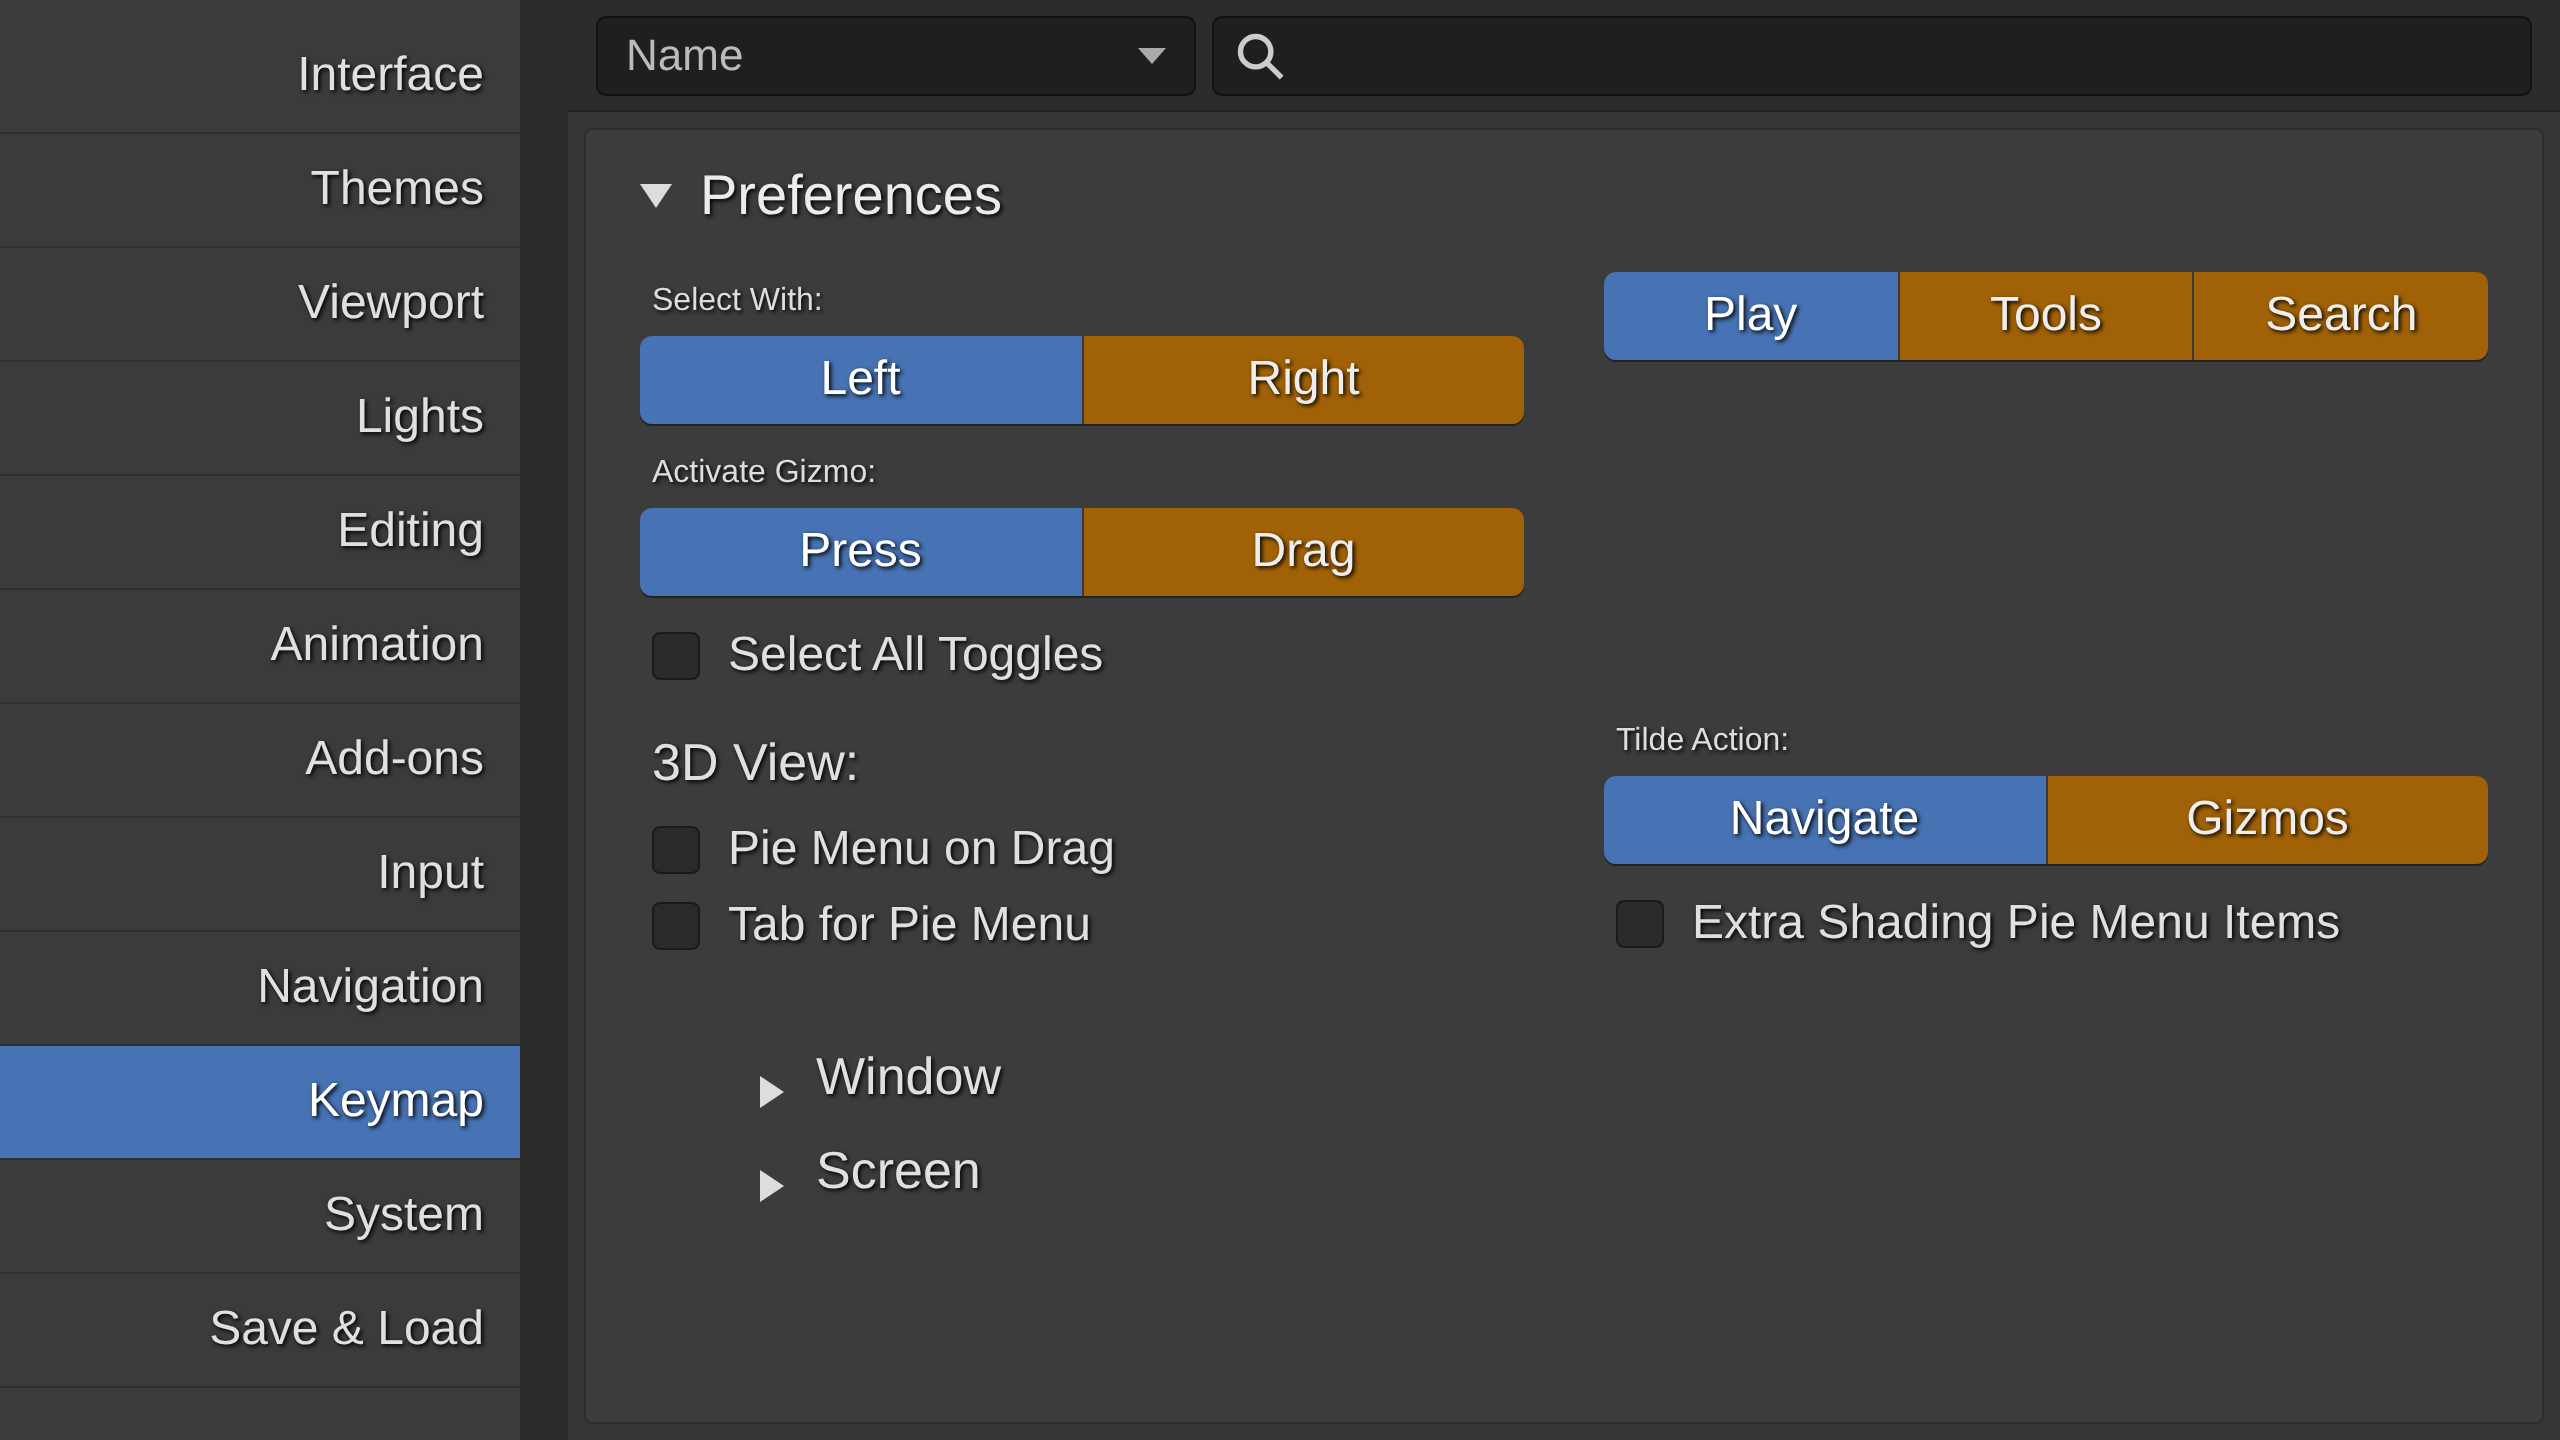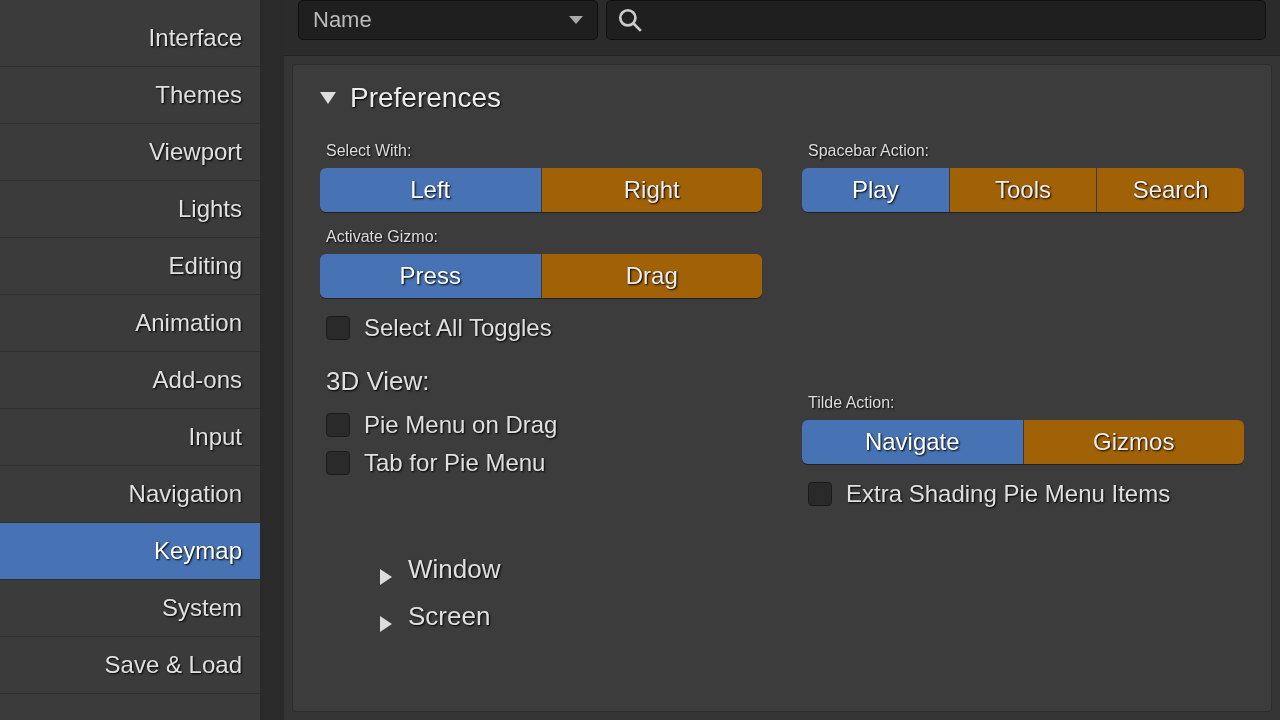--- a/index.html
+++ b/index.html
@@ -6,21 +6,21 @@
   html, body { width: 1280px; height: 720px; overflow: hidden; background: #2a2a2a; color: #d4d4d4; }
   .root { display: flex; width: 100%; height: 100%; gap: 24px; }
   
   
   .sidebar { width: 260px; background: #3b3b3b; display: flex; flex-direction: column; padding-top: 10px; }
   .side-item { padding: 14px 18px 14px 0; text-align: right; font-size: 24px; color: #e0e0e0; border-bottom: 1px solid #303030; cursor: pointer; text-shadow: 1px 1px 2px #000; }
   .side-item.active { background: #4772b3; color: #fff; }
   
   
   .main { flex: 1; background: #353535; display: flex; flex-direction: column; }
-  .topbar { display: flex; align-items: flex-start; gap: 8px; padding: 0 14px; height: 56px; background: #2b2b2b; border-bottom: 1px solid #222; }
+  .topbar { display: flex; align-items: center; gap: 8px; padding: 0 14px; height: 56px; background: #2b2b2b; border-bottom: 1px solid #222; }
   .dropdown { flex: 0 0 300px; height: 40px; background: #1f1f1f; border: 1px solid #111; border-radius: 5px; display: flex; align-items: center; justify-content: space-between; padding: 0 14px; color: #bbb; font-size: 22px; cursor: pointer; }
   .chevron-down { width: 0; height: 0; border-left: 7px solid transparent; border-right: 7px solid transparent; border-top: 8px solid #aaa; }
   .searchbox { flex: 1; height: 40px; background: #1f1f1f; border: 1px solid #111; border-radius: 5px; display: flex; align-items: center; padding: 0 10px; }
   .search-icon { width: 26px; height: 26px; }
   .search-icon svg { stroke: #ccc; fill: none; stroke-width: 2.5; }
   
   .panel { flex: 1; background: #3c3c3c; margin: 8px; border-radius: 4px; padding: 18px 28px; box-shadow: inset 0 0 0 1px #2c2c2c; overflow: hidden; }
   
   .section-head { display: flex; align-items: center; gap: 14px; margin-bottom: 22px; }
   .tri { width: 0; height: 0; }
@@ -116,21 +116,20 @@
             <div class="cb"></div>
             <span class="cb-label">Pie Menu on Drag</span>
           </div>
           <div class="check-row">
             <div class="cb"></div>
             <span class="cb-label">Tab for Pie Menu</span>
           </div>
         </div>
 
         <div class="col">
-          <div class="lbl">Spacebar Action:</div>
           <div class="seg">
             <div class="opt sel">Play</div>
             <div class="opt">Tools</div>
             <div class="opt">Search</div>
           </div>
 
           <div style="height:160px"></div>
 
           <div class="lbl">Tilde Action:</div>
           <div class="seg">

